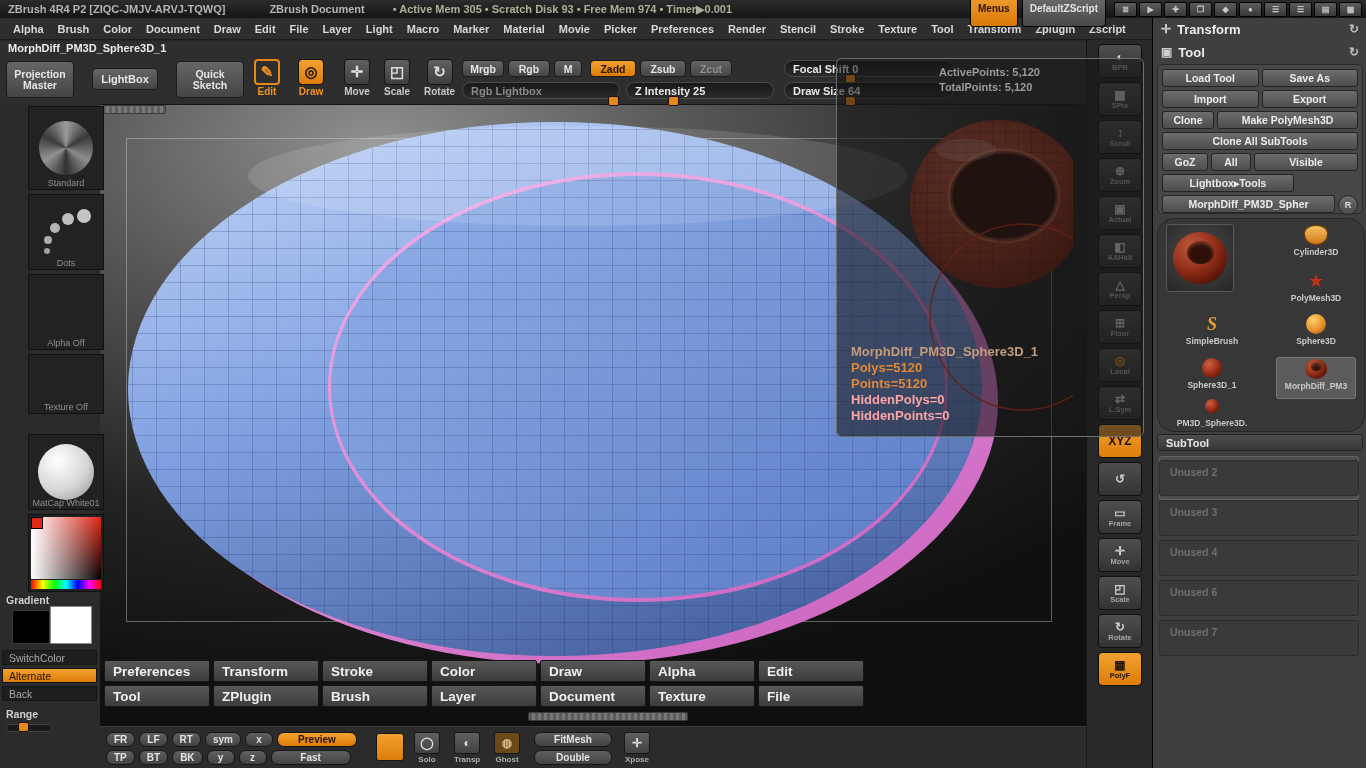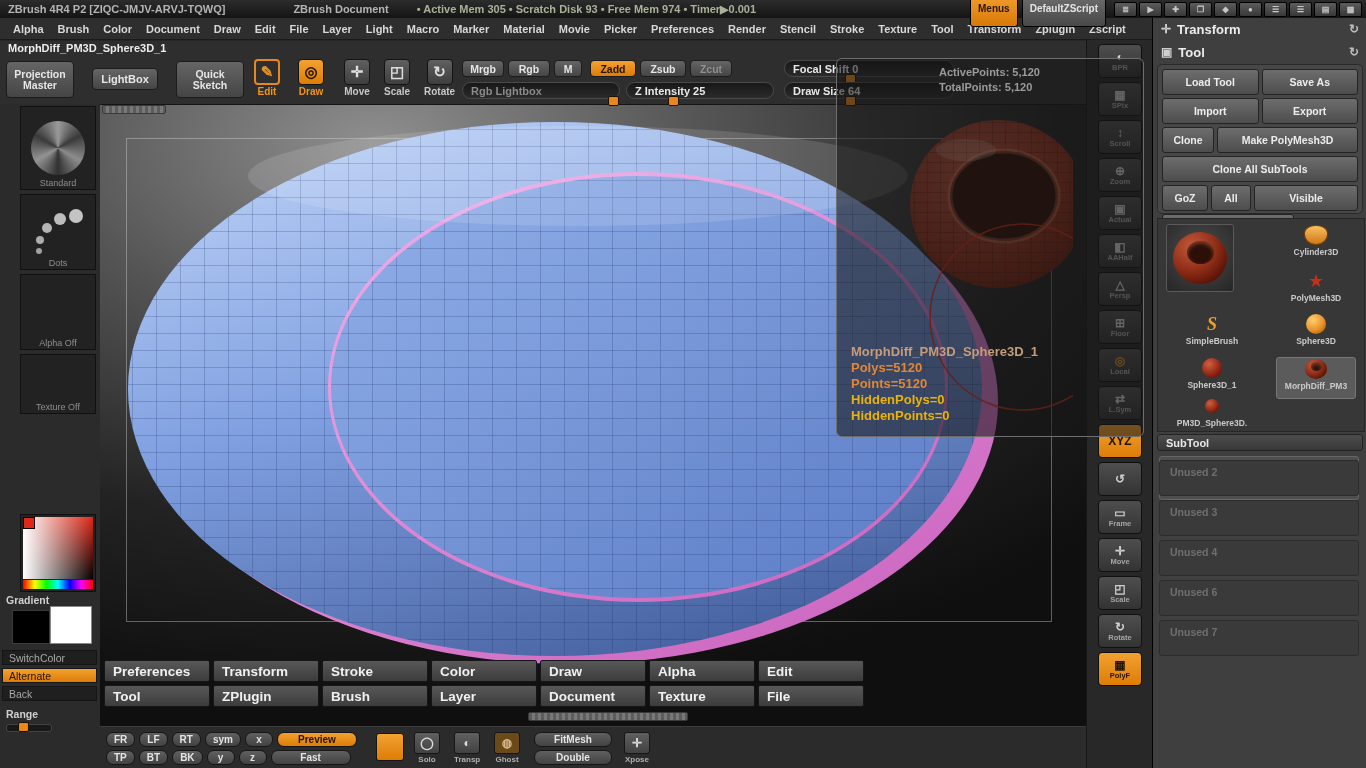--- a/index.html
+++ b/index.html
@@ -5,21 +5,21 @@
   html,body{margin:0;padding:0}
   body{position:relative;width:1366px;height:768px;overflow:hidden;background:#262626;
        font-family:"Liberation Sans",sans-serif;color:#ccc;user-select:none}
   .abs{position:absolute}
 
   
   .titlebar{position:absolute;left:0;top:0;width:1366px;height:18px;
     background:linear-gradient(#2c2c2c,#141414);display:flex;align-items:center;
     font-size:11px;font-weight:bold;color:#b4b4b4;white-space:nowrap;z-index:30}
   .tb-title{margin-left:8px}
-  .tb-doc{margin-left:68px}
+  .tb-doc{margin-left:44px}
   .tb-stats{margin-left:28px;color:#a9b199}
   .tb-spacer{flex:1}
   .tb-chip{height:13px;line-height:12px;padding:10px 7px;border:1px solid #000;border-radius:3px;
     font-size:10px;display:flex;align-items:center}
   .tb-chip.accent{background:linear-gradient(#f2a132,#d87808);color:#2a1600}
   .tb-chip.gray{background:linear-gradient(#707070,#484848);color:#e4e4e4;margin-left:4px}
   .tb-icons{display:flex;gap:2px;margin:0 4px 0 8px}
   .tb-icon{width:21px;height:13px;background:linear-gradient(#5c5c5c,#383838);border:1px solid #000;
     border-radius:2px;color:#c8c8c8;font-size:8px;display:flex;align-items:center;justify-content:center}
 
@@ -46,21 +46,21 @@
   .icon-box.edit{background:#2e2e2e;border:2px solid #e8881c;color:#f0941e}
   .icon-box.draw{background:linear-gradient(#f2a132,#dd7d06);color:#2a1600}
   .slider{position:absolute;background:linear-gradient(#181818,#2b2b2b);border:1px solid #4a4a4a;
     border-radius:9px;font-size:11px;font-weight:bold;color:#e8e8e8;display:flex;align-items:center;
     padding-left:8px;box-sizing:border-box}
   .slider.dim{color:#8a8a8a}
   .nub{position:absolute;width:9px;height:8px;background:#e8881c;border:1px solid #1d1000;border-radius:2px}
 
   
   .leftpanel{position:absolute;left:0;top:104px;width:100px;height:664px;background:#2b2b2b;z-index:4}
-  .thumb{position:absolute;left:20px;width:76px;background:#222;border:1px solid #101010;
+  .thumb{position:absolute;left:28px;width:76px;background:#222;border:1px solid #101010;
     box-sizing:border-box;display:flex;align-items:center;justify-content:center}
   .thumb-label{position:absolute;left:0;right:0;bottom:1px;text-align:center;font-size:9px;color:#8e8e8e;
     white-space:nowrap;overflow:hidden}
   .swirl{width:54px;height:54px;border-radius:50%;
     background:conic-gradient(#9a9a9a,#3a3a3a,#8d8d8d,#313131,#949494,#3a3a3a,#9a9a9a)}
   .matcap{width:56px;height:56px;border-radius:50%;
     background:radial-gradient(circle at 35% 30%,#ffffff,#d6d6d6 55%,#8d8d8d 100%)}
   .sv-square{position:absolute;inset:2px 2px 12px 2px;
     background:linear-gradient(to right,#fff,rgba(255,255,255,0)),linear-gradient(to top,#000,rgba(0,0,0,0)),#e02818;
     background-blend-mode:normal}
@@ -78,21 +78,21 @@
     border:1px solid rgba(225,225,225,.38)}
   .scrollfrag{position:absolute;background:#6f6f6f;border:1px solid #3a3a3a;border-radius:2px;
     background-image:repeating-linear-gradient(90deg,#5c5c5c 0 3px,#787878 3px 6px)}
 
   
   .tooltip{position:absolute;background:rgba(22,22,22,.58);border:1px solid #6f6f6f;border-radius:6px;z-index:22}
   .tt-points{position:absolute;left:102px;top:6px;font-size:11px;font-weight:bold;color:#9b9b9b;line-height:15px}
   .tt-info{position:absolute;left:14px;bottom:12px;font-size:13px;font-weight:bold;line-height:16px}
   .tt-name{color:#c59c7c}
   .tt-orange{color:#e08838}
-  .tt-white{color:#eab308}
+  .tt-white{color:#fca5a5}
 
   
   .bottom-menus{position:absolute;left:104px;top:660px;z-index:8;display:flex;flex-direction:column;gap:3px}
   .bm-row{display:flex;gap:3px}
   .bm-btn{width:106px;height:22px;background:linear-gradient(#585858,#3c3c3c);border:1px solid #161616;
     border-radius:2px;color:#f0f0f0;font-size:13.5px;font-weight:bold;display:flex;align-items:center;
     padding-left:8px;box-sizing:border-box}
 
   
   .bottombar{position:absolute;left:100px;top:726px;width:986px;height:42px;background:#2b2b2b;
@@ -130,26 +130,26 @@
   .rp-header{position:absolute;left:0;width:214px;height:22px;display:flex;align-items:center;
     font-size:13px;font-weight:bold;color:#ececec;padding:0 8px;box-sizing:border-box}
   .rp-header .hgl{margin-right:6px;font-size:12px;color:#cfcfcf}
   .rp-header .refresh{margin-left:auto;color:#bdbdbd;font-size:12px}
   .rp-box{position:absolute;left:4px;top:46px;width:206px;height:150px;background:#474747;
     border:1px solid #2a2a2a;border-radius:5px;padding:4px;box-sizing:border-box;
     display:flex;flex-direction:column;gap:3px}
   .rp-row{display:flex;gap:3px}
   .rp-btn{height:18px;background:linear-gradient(#6d6d6d,#4d4d4d);border:1px solid #242424;border-radius:3px;
     color:#ececec;font-size:10.5px;font-weight:bold;display:flex;align-items:center;justify-content:center;
-    box-sizing:border-box;white-space:nowrap;overflow:hidden;padding:12px 4px}
+    box-sizing:border-box;white-space:nowrap;overflow:hidden;padding:0 4px}
   .rp-r{width:18px;height:18px;border-radius:50%;background:linear-gradient(#6d6d6d,#4d4d4d);
     border:1px solid #242424;color:#ddd;font-size:9px;font-weight:bold;display:flex;align-items:center;justify-content:center}
 
   .tools-panel{position:absolute;left:4px;top:200px;width:206px;height:212px;background:#373737;
-    border:1px solid #262626;border-radius:0}
+    border:1px solid #262626;border-radius:17px}
   .big-thumb{position:absolute;left:8px;top:5px;width:66px;height:66px;border:1px solid #5a5a5a;border-radius:3px;
     background:radial-gradient(circle at 50% 40%,#4c4c4c,#262626);display:flex;align-items:center;justify-content:center}
   .ring-icon{position:relative;border-radius:50%;
     background:radial-gradient(circle at 35% 28%,#c05a3a 0%,#93301a 45%,#5a1205 78%,#3a0a02 100%)}
   .ring-icon::after{content:"";position:absolute;left:25%;top:17%;width:50%;height:45%;border-radius:50%;
     background:#2d0f08;box-shadow:inset 0 2px 4px rgba(255,130,90,.45)}
   .tp-item{position:absolute;width:80px;height:42px;display:flex;flex-direction:column;align-items:center;
     justify-content:flex-start;gap:1px;border-radius:3px}
   .tp-item.selected{background:#5b5b5b;border:1px solid #777;box-sizing:border-box}
   .tp-icon{width:24px;height:22px;display:flex;align-items:center;justify-content:center}
@@ -291,20 +291,24 @@
         <circle cx="10" cy="34" r="4" fill="#ababab"></circle>
       <circle cx="9" cy="45" r="3" fill="#a0a0a0"></circle>
     </svg>
     <div class="thumb-label">Dots</div>
   </div>
   <div class="thumb" style="top:170px;height:76px">
     <div class="thumb-label">Alpha Off</div>
   </div>
   <div class="thumb" style="top:250px;height:60px">
     <div class="thumb-label">Texture Off</div>
+  </div>
+  <div class="thumb" style="top:330px;height:76px">
+    <div class="matcap"></div>
+    <div class="thumb-label">MatCap White01</div>
   </div>
   <div class="thumb" style="top:410px;height:78px">
     <div class="sv-square"></div>
     <div class="hue-strip"></div>
     <div style="position:absolute;left:2px;top:2px;width:10px;height:10px;background:#e02818;border:1px solid #000"></div>
   </div>
   <div style="position:absolute;left:6px;top:490px;font-size:10.5px;font-weight:bold;color:#cfcfcf">Gradient</div>
   <div style="position:absolute;left:12px;top:506px;width:36px;height:32px;background:#000;border:1px solid #3a3a3a"></div>
   <div style="position:absolute;left:50px;top:502px;width:40px;height:36px;background:#fff;border:1px solid #888"></div>
   <div class="flat-btn darkb" style="top:546px">SwitchColor</div>

